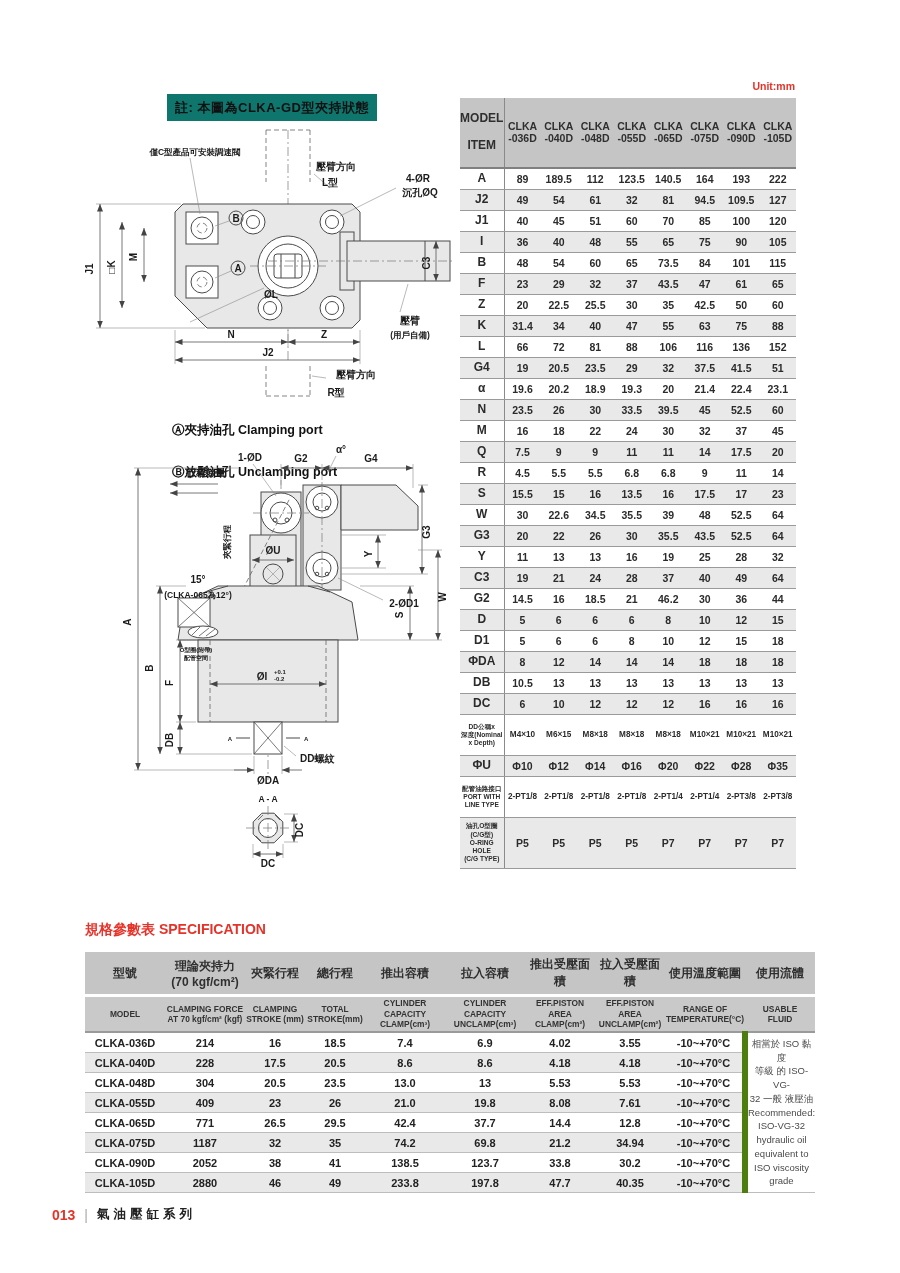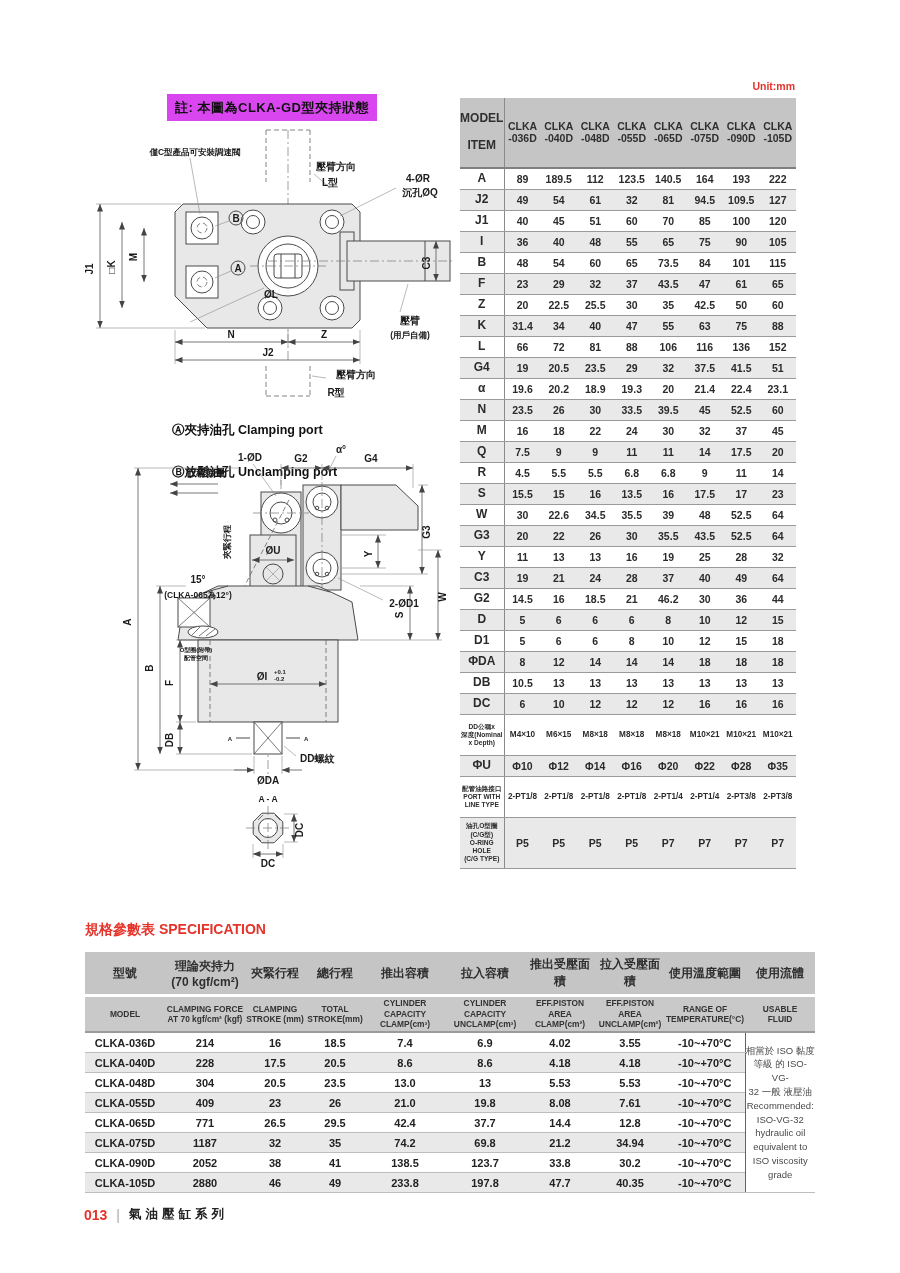--- a/index.html
+++ b/index.html
@@ -1,21 +1,21 @@
 <!DOCTYPE html>
 <html><head>
 <meta charset="utf-8">
 <style>
   html,body{margin:0;padding:0;background:#fff;}
   .page{position:relative;width:900px;height:1273px;background:#ffffff;
         font-family:"Liberation Sans","DejaVu Sans",sans-serif;overflow:hidden;color:#222;}
   .unit-label{position:absolute;top:80px;left:700px;width:95px;text-align:right;
         font-size:10.5px;font-weight:bold;color:#e5332a;}
   .note-banner{position:absolute;left:167px;top:94px;width:210px;height:27px;
-        background:#d946ef;color:#101010;font-weight:bold;font-size:13px;
+        background:#0f766e;color:#101010;font-weight:bold;font-size:13px;
         display:flex;align-items:center;justify-content:center;letter-spacing:.5px;}
   .legend{position:absolute;left:172px;top:399px;font-size:12.5px;font-weight:bold;
         color:#111;line-height:21px;white-space:pre-line;}
   svg{position:absolute;}
   svg text{fill:#1a1a1a;font-family:"Liberation Sans","DejaVu Sans",sans-serif;}
   .lbl{font-size:10px;font-weight:bold;}
   .lbl-s{font-size:8.5px;font-weight:bold;}
   .lbl-xs{font-size:6px;font-weight:bold;}
   .dimt{font-size:10px;font-weight:bold;}
   .fillp{fill:#e8e8e8;stroke:#4a4a4a;stroke-width:1;}
@@ -43,23 +43,23 @@
 
   
   .spec-title{position:absolute;left:85px;top:921px;font-size:14px;font-weight:bold;color:#e5332a;}
   .spec-table{position:absolute;left:85px;top:952px;width:730px;border-collapse:collapse;table-layout:fixed;}
   .spec-table td{text-align:center;vertical-align:middle;padding:0;white-space:pre-line;}
   .spec-table tr.h-zh td{background:#c5c5c5;height:42px;font-size:12px;font-weight:bold;color:#2f2f2f;border-bottom:3px solid #fff;}
   .spec-table tr.h-en td{background:#c9c9c9;height:34px;font-size:8.4px;font-weight:bold;color:#333;line-height:1.25;border-bottom:2px solid #9a9a9a;}
   .spec-table tbody td{height:19px;font-size:11px;font-weight:bold;color:#222;border-bottom:1px solid #bdbdbd;}
   .spec-table tbody tr.alt td{background:#e9e9e9;}
   .spec-table td.fluid-cell{background:#fff;font-size:9.5px;font-weight:normal;color:#4a4a4a;
-        line-height:1.45;border-left:1px solid #4d7c0f;}
-
-  .footer{position:absolute;left:52px;top:1206px;display:flex;align-items:center;margin-left:32px;}
+        line-height:1.45;border-left:6px solid #4d7c0f;}
+
+  .footer{position:absolute;left:52px;top:1206px;display:flex;align-items:center;}
   .footer .num{color:#e5332a;font-weight:bold;font-size:14px;}
   .footer .sep{color:#aaa;font-size:14px;margin:0 9px;font-weight:normal;}
   .footer .series{font-weight:bold;font-size:12.5px;letter-spacing:4px;color:#222;}
 </style>
 </head>
 <body>
 
 <div class="page">
 
   <div class="unit-label">Unit:mm</div>

